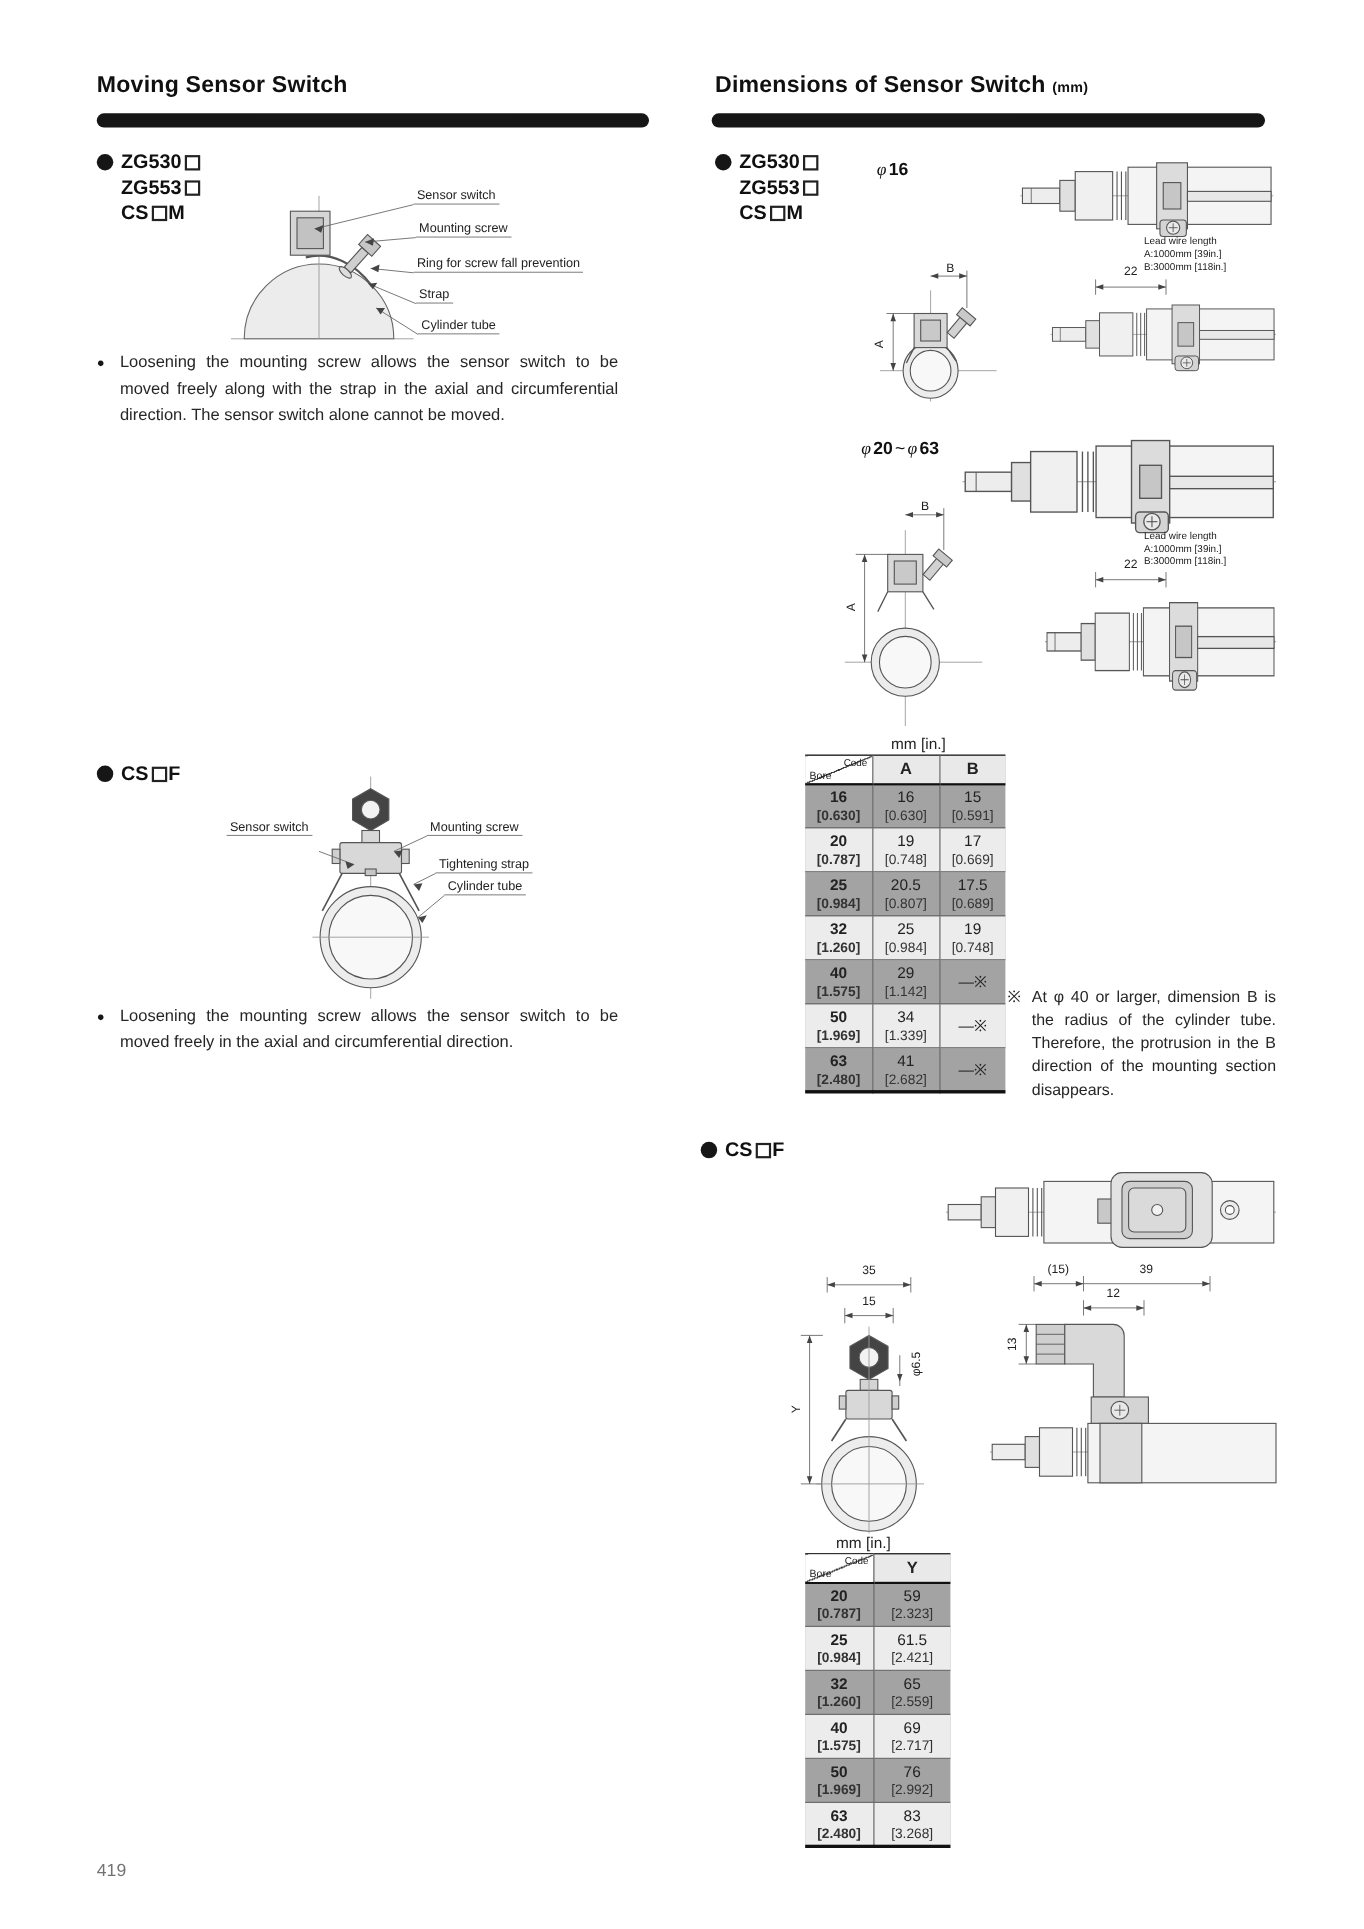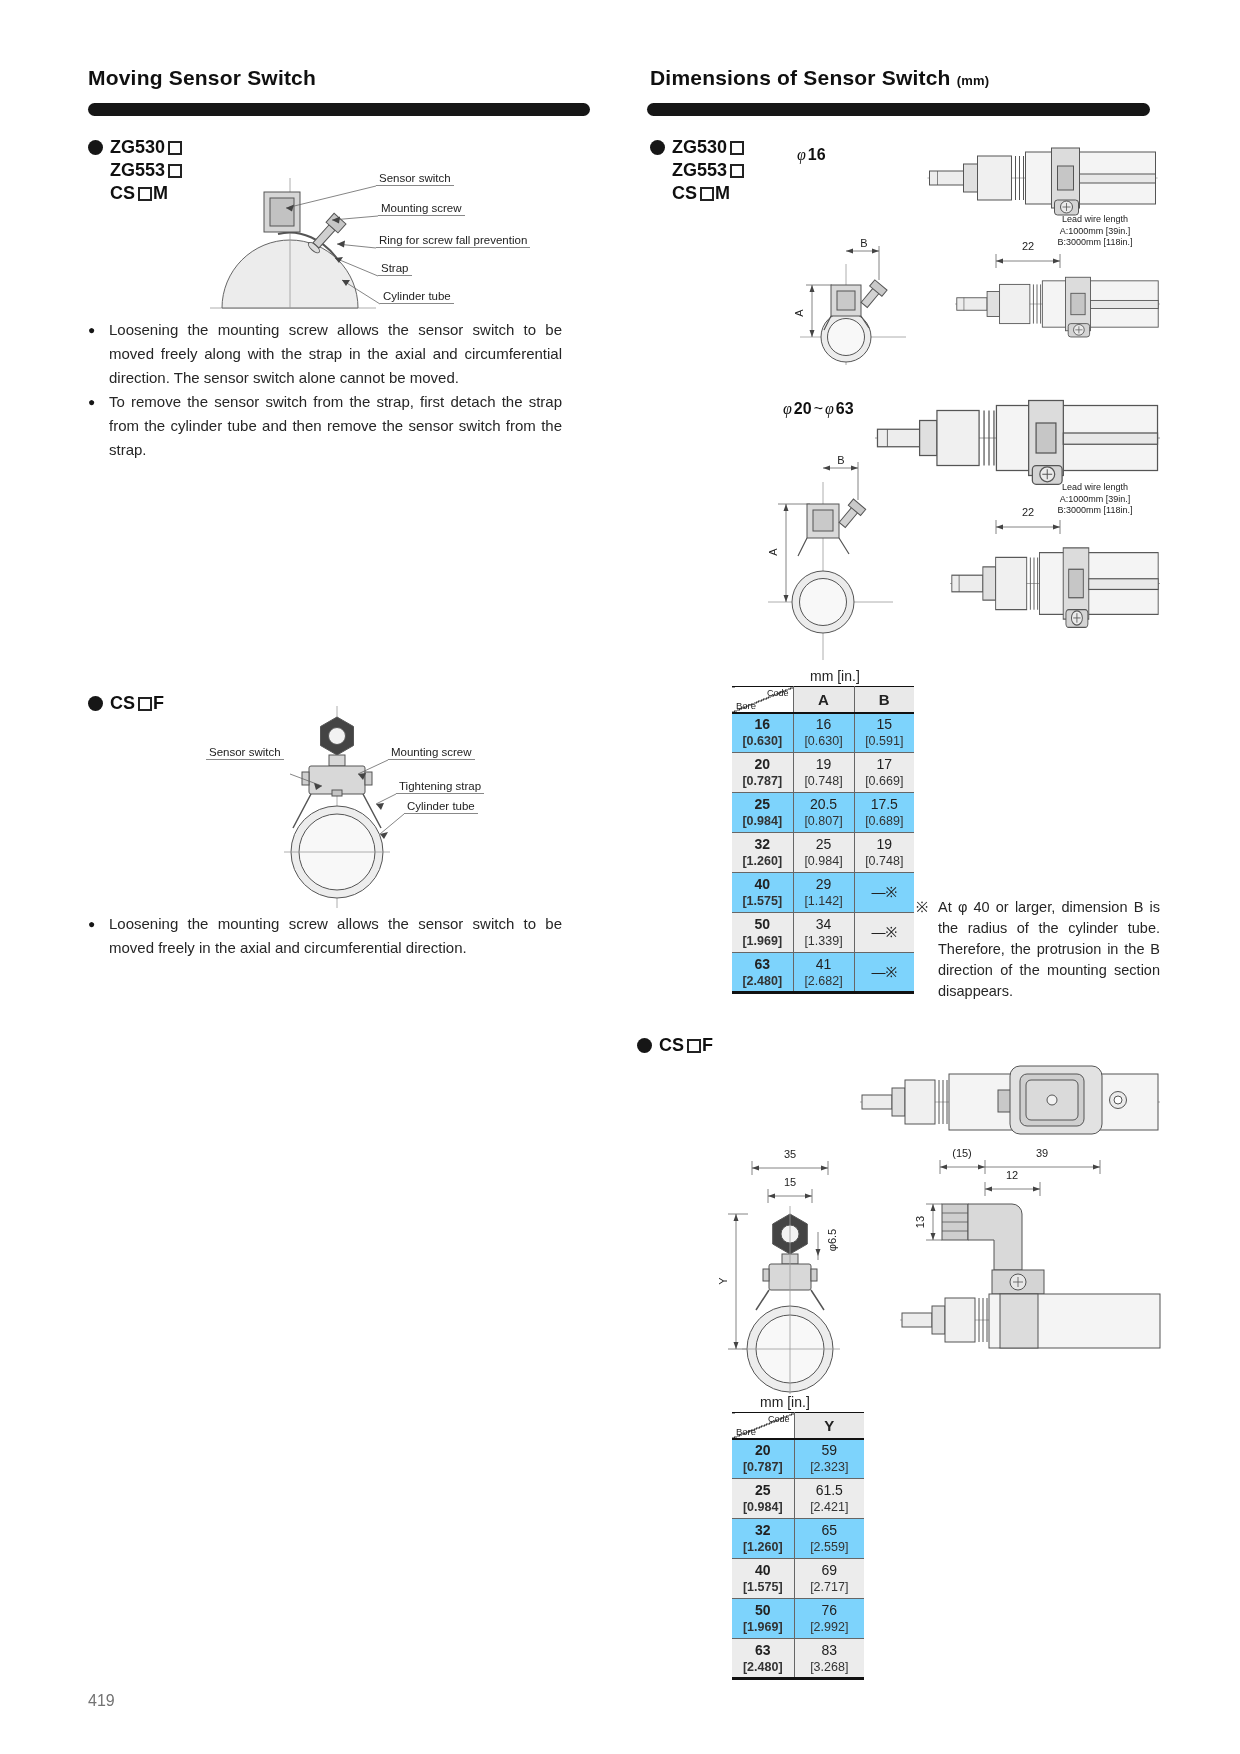--- a/index.html
+++ b/index.html
@@ -22,25 +22,25 @@
   .bullets li { position:relative; padding-left:21px; }
   .bullets li::before { content:"●"; position:absolute; left:0; top:0; font-size:12px; color:#161616; }
   .bullets li.cont::before { content:""; }
 
   .callout { position:absolute; font-size:11.5px; color:#222; border-bottom:1px solid #888; padding:0 3px 1px 3px; white-space:nowrap; background:transparent; }
 
   .phi-label { font-size:16px; font-weight:bold; color:#101010; white-space:nowrap; }
   .phi-label .phi { font-family:"Liberation Serif", serif; font-style:italic; font-weight:normal; margin-right:2px; }
   .phi-label .tl { margin:0 2px; font-weight:normal; }
 
-  .note-small { font-size:9px; line-height:11.5px; text-align:center; color:#222; }
+  .note-small { font-size:9px; line-height:11.5px; text-align:left; color:#222; }
 
   .unit-label { font-size:14px; color:#222; text-align:left; }
 
-  table.dims { position:absolute; border-collapse:collapse; background:#7dd3fc; border-bottom:3px solid #111; }
+  table.dims { position:absolute; border-collapse:collapse; background:#a3a3a3; border-bottom:3px solid #111; }
   table.dims th, table.dims td { border:1px solid #666; padding:0; text-align:center; vertical-align:middle; }
   table.dims th:first-child, table.dims td:first-child { border-left:none; }
   table.dims th:last-child, table.dims td:last-child { border-right:none; }
   table.dims thead th { background:#e9e9e9; font-size:15px; font-weight:bold; height:26px; border-top:1.5px solid #111; border-bottom:2.5px solid #111; }
   table.dims thead th.diag { background:#fff; position:relative;
     background-image:linear-gradient(to bottom right, transparent calc(50% - .6px), #333 calc(50% - .6px), #333 calc(50% + .6px), transparent calc(50% + .6px)); }
   .diag .dt { position:absolute; top:1px; right:4px; font-size:9px; font-weight:normal; }
   .diag .db { position:absolute; bottom:1px; left:4px; font-size:9.5px; font-weight:normal; }
   table.dims tbody tr { height:40px; }
   table.dims tbody tr:nth-child(even) { background:#ececec; }
@@ -136,21 +136,20 @@
     </svg>
     <div class="callout" style="left:196px; top:24px;">Sensor switch</div>
     <div class="callout" style="left:198px; top:54px;">Mounting screw</div>
     <div class="callout" style="left:196px; top:86px;">Ring for screw fall prevention</div>
     <div class="callout" style="left:198px; top:114px;">Strap</div>
     <div class="callout" style="left:200px; top:142px;">Cylinder tube</div>
   </div>
 
   <ul class="bullets abs" style="left:88px; top:318px;">
     <li><span>Loosening the mounting screw allows the sensor switch to be moved freely along with the strap in the axial and circumferential direction. The sensor switch alone cannot be moved.</span></li>
-    <li><span>To remove the sensor switch from the strap, first detach the strap from the cylinder tube and then remove the sensor switch from the strap.</span></li>
   </ul>
 
   <div class="abs model-block" style="left:88px; top:692px;">
     <div class="model-line">
       <span class="dot"></span>
       <span>CS</span>
       <span class="sq"></span>
       <span>F</span>
     </div>
   </div>

